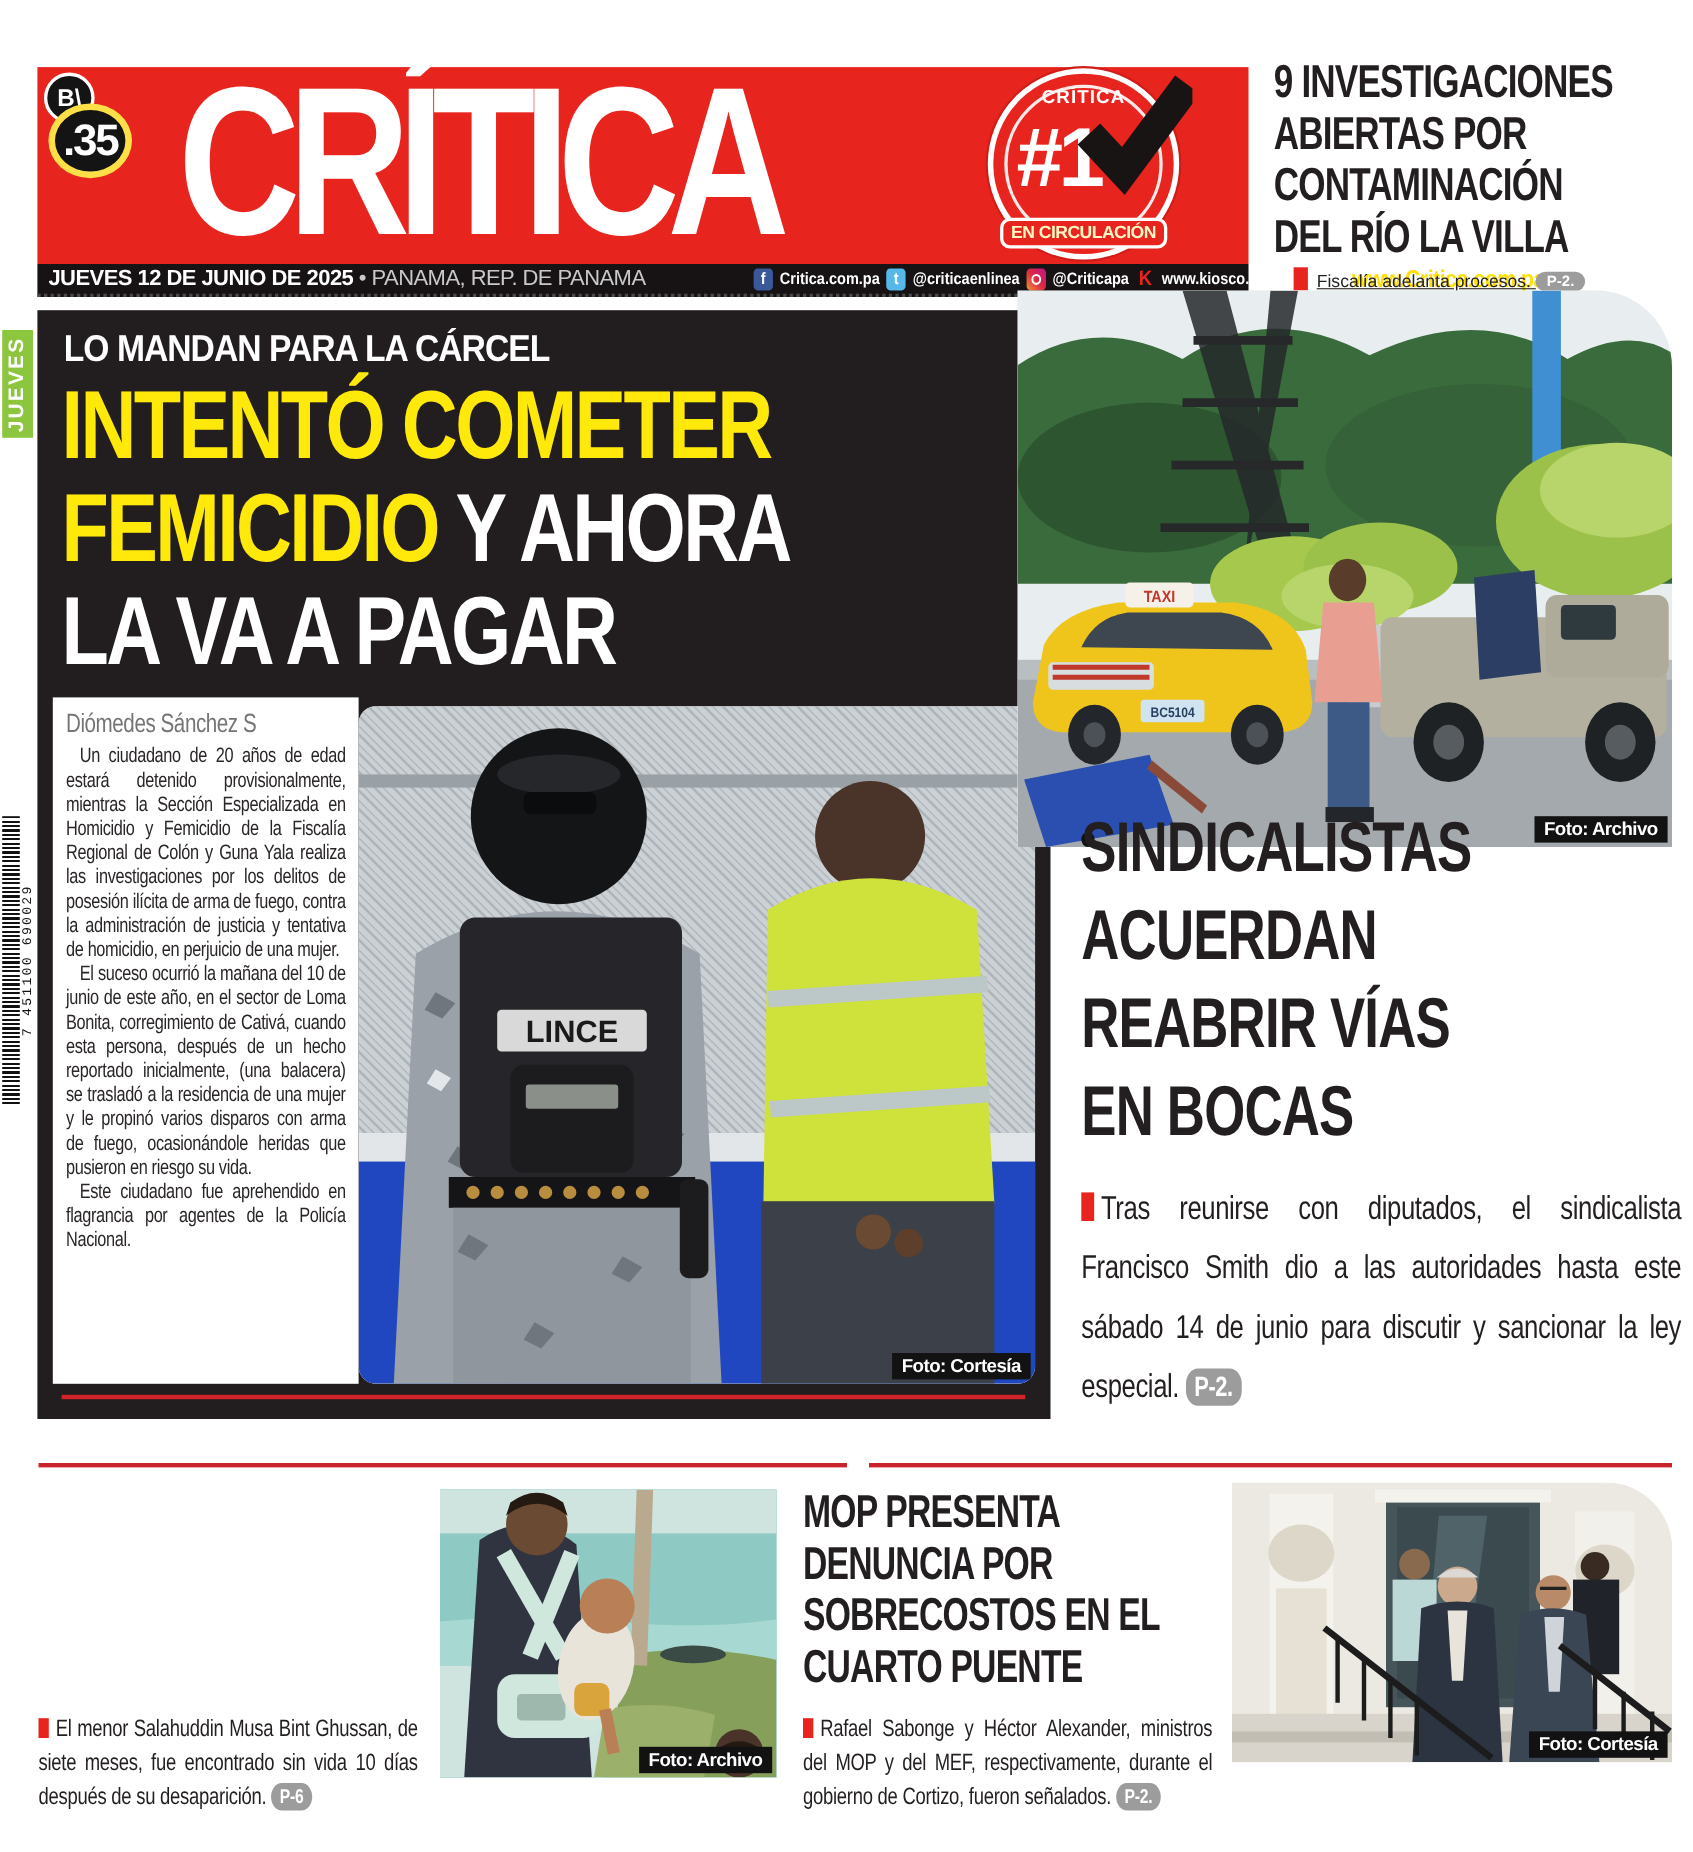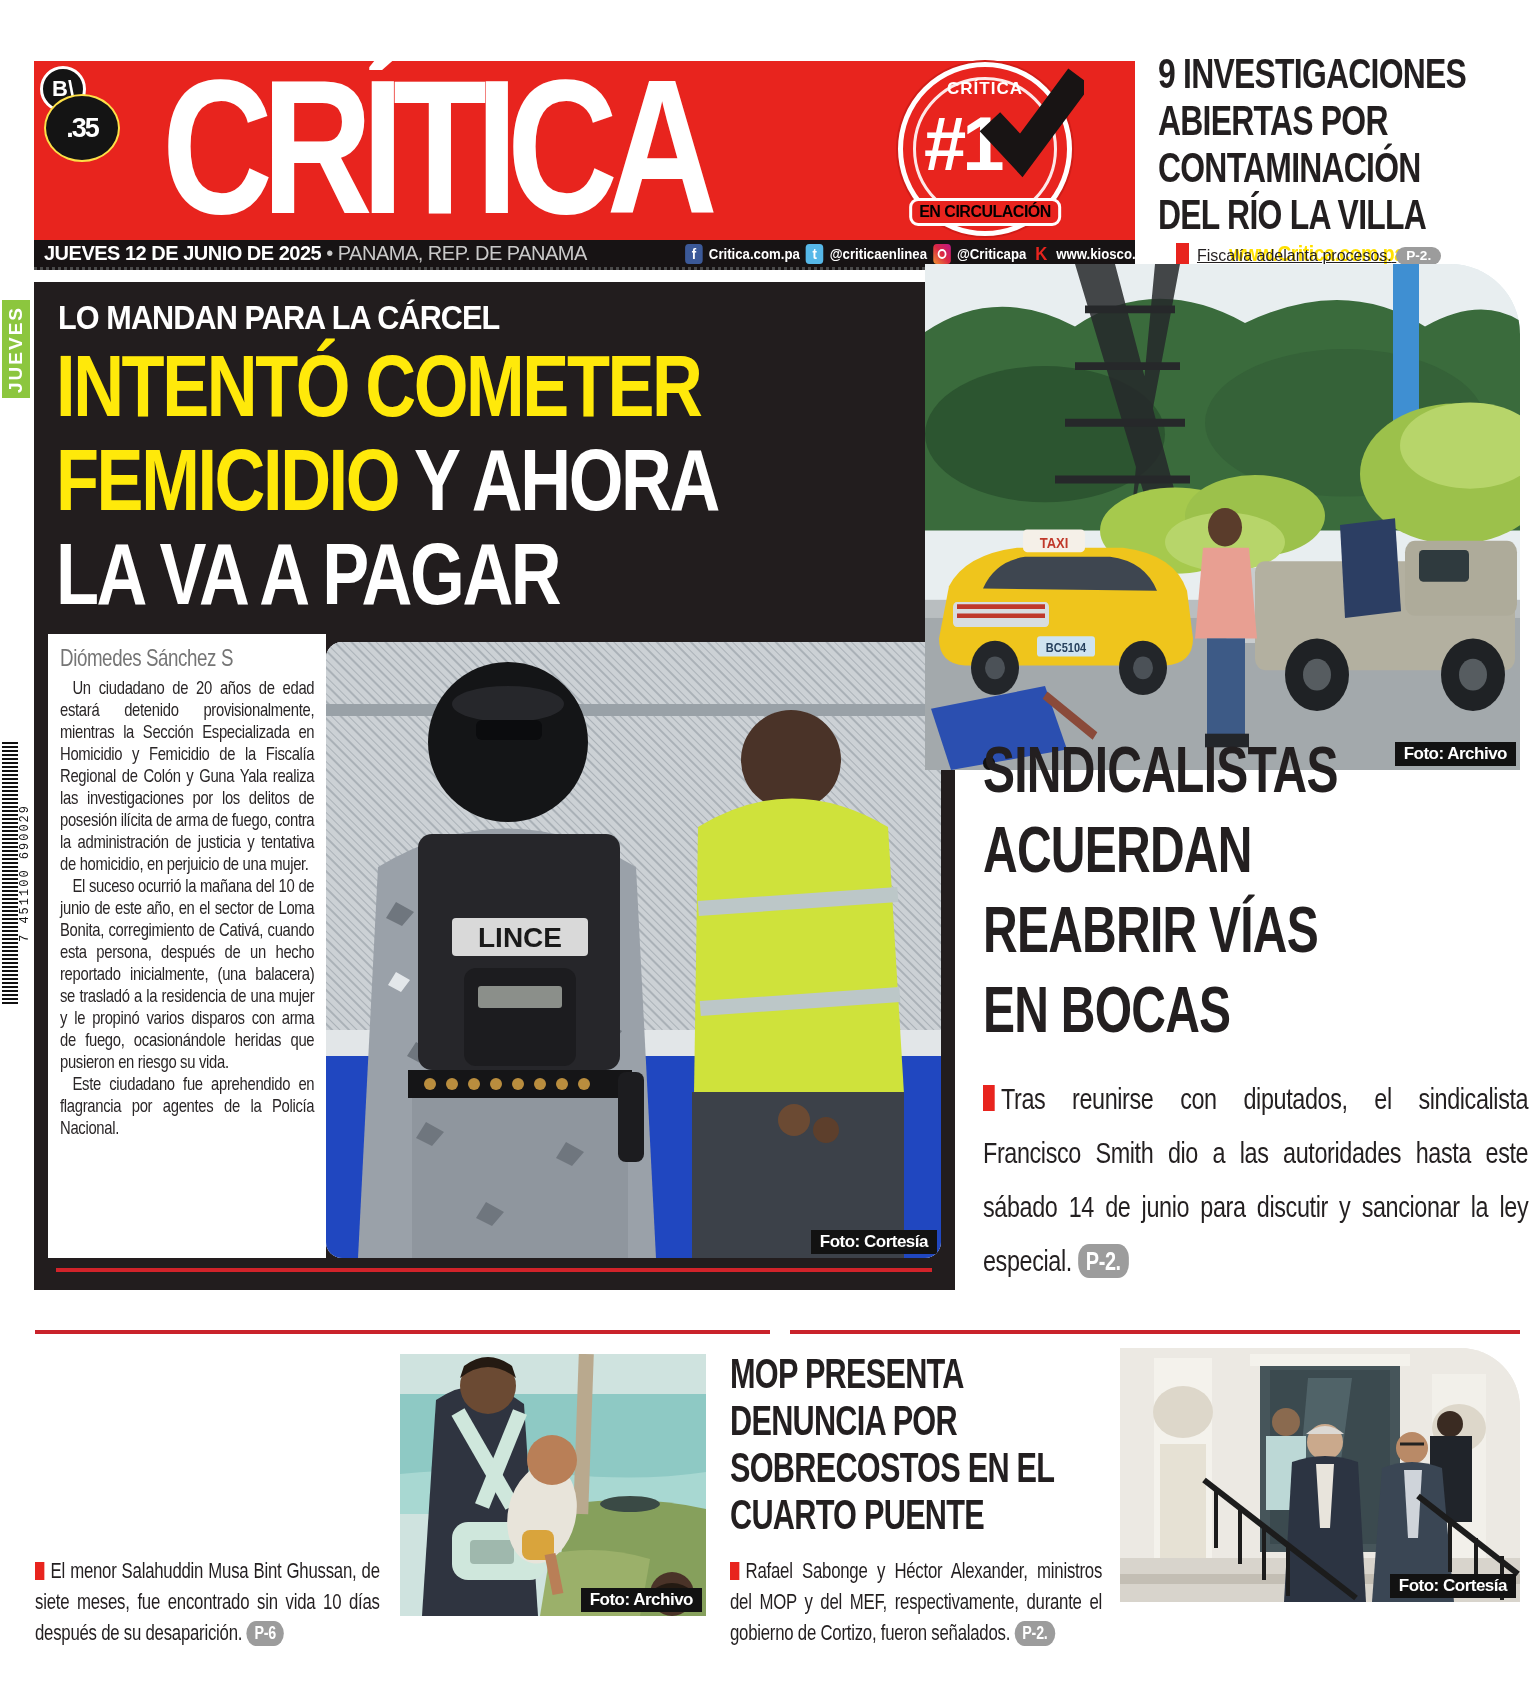--- a/index.html
+++ b/index.html
@@ -10,33 +10,33 @@
   
   .masthead { position:absolute; left:34px; top:61px; width:1101px; height:179px; background:#e8241e; }
   .critica-title { position:absolute; left:128px; top:-14px; color:#fff; font-weight:bold;
                    font-size:192px; line-height:200px; letter-spacing:-14px; white-space:nowrap;
                    transform:scaleX(.8); transform-origin:left top; }
   .price-badge { position:absolute; left:6px; top:5px; width:120px; height:110px; }
   .price-small { position:absolute; left:0; top:0; width:46px; height:46px; background:#141414;
                  border:3px solid #fff; border-radius:50%; color:#fff; font-weight:bold; font-size:22px;
                  display:flex; align-items:center; justify-content:center; }
   .price-big { position:absolute; left:4px; top:28px; width:76px; height:68px; background:#141414;
-               border:2px solid #fde047; border-radius:50%; color:#fff; font-weight:bold; font-size:27px;
+               border:6px solid #fde047; border-radius:50%; color:#fff; font-weight:bold; font-size:40px;
                display:flex; align-items:center; justify-content:center; letter-spacing:-2px; }
 
   .circ-badge { position:absolute; left:898px; top:62px; width:174px; height:174px; }
   .circ-circle { position:absolute; inset:0; background:#e8241e; border:5px solid #fff; border-radius:50%;
                  box-shadow:0 0 0 2px #d01d18; }
   .circ-inner-ring { position:absolute; inset:15px; border:3px solid rgba(255,255,255,.9); border-radius:50%; }
   .circ-top { position:absolute; top:17px; left:0; width:100%; text-align:center; color:#fff;
               font-weight:bold; font-size:17px; letter-spacing:1px; }
   .circ-num { position:absolute; left:26px; top:38px; color:#fff; font-weight:bold; font-size:76px; letter-spacing:-4px; }
   .circ-check { position:absolute; left:74px; top:6px; width:112px; height:112px; }
   .circ-banner { position:absolute; left:50%; bottom:10px; transform:translateX(-50%); background:#e8241e;
-                 border:3px solid #fff; border-radius:9px; color:#000000; font-weight:bold; font-size:16px;
+                 border:3px solid #fff; border-radius:9px; color:#fef9c3; font-weight:bold; font-size:16px;
                  padding:2px 7px; white-space:nowrap; letter-spacing:-.5px; }
 
   .date-bar { position:absolute; left:34px; top:240px; width:1101px; height:30px; background:#171314;
               display:flex; align-items:center; padding:0 10px; border-bottom:3px dotted #4a4a4a; }
   .date-left { color:#fff; font-weight:bold; font-size:20px; letter-spacing:-.5px; white-space:nowrap; }
   .date-loc { color:#c9c9c9; font-weight:normal; }
   .social-group { margin-left:auto; display:flex; align-items:center; gap:7px; white-space:nowrap;
                   transform:scaleX(.88); transform-origin:right center; }
   .soc-ic { display:inline-flex; width:20px; height:20px; border-radius:4px; color:#fff; font-weight:bold;
             font-size:15px; align-items:center; justify-content:center; }

